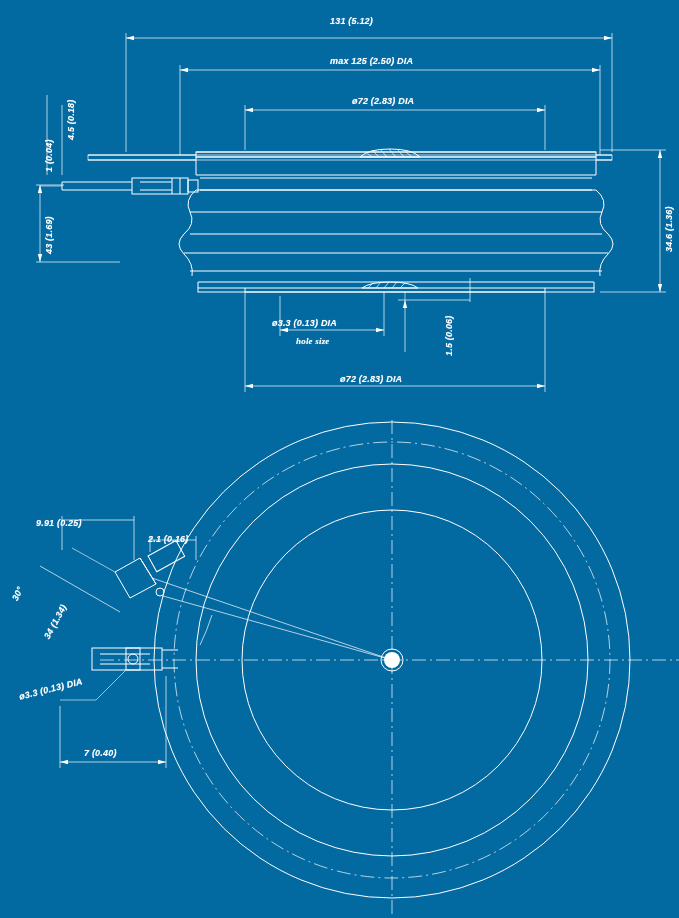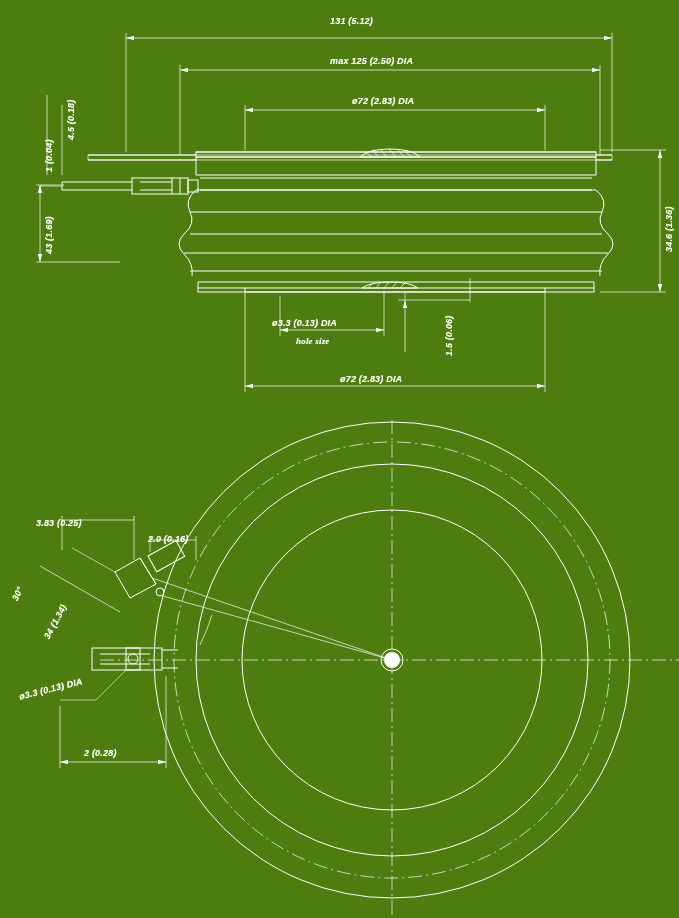--- a/index.html
+++ b/index.html
@@ -4,21 +4,21 @@
 <style>
   html, body {
     margin: 0;
     padding: 0;
     background: #ffffff;
   }
   #sheet {
     position: relative;
     width: 679px;
     height: 918px;
-    background: #4d7c0f;
+    background: #0369a1;
     overflow: hidden;
     font-family: "Liberation Sans", sans-serif;
   }
   #sheet svg {
     position: absolute;
     left: 0;
     top: 0;
     width: 679px;
     height: 918px;
     display: block;
@@ -274,25 +274,25 @@
   <div class="dimtext" style="left:664px; top:252px; transform:rotate(-90deg);">34.6 (1.36)</div>
 
   <div class="dimtext" style="left:272px; top:318px;">ø3.3 (0.13) DIA</div>
 
   <div class="dimtext" style="left:296px; top:336px;font-family:Liberation Serif, serif;">hole size</div>
 
   <div class="dimtext" style="left:444px; top:356px; transform:rotate(-90deg);">1.5 (0.06)</div>
 
   <div class="dimtext" style="left:340px; top:374px;">ø72 (2.83) DIA</div>
 
-  <div class="dimtext" style="left:36px; top:518px;">3.83 (0.25)</div>
-
-  <div class="dimtext" style="left:148px; top:534px;">2.0 (0.16)</div>
+  <div class="dimtext" style="left:36px; top:518px;">9.91 (0.25)</div>
+
+  <div class="dimtext" style="left:148px; top:534px;">2.1 (0.16)</div>
 
   <div class="dimtext" style="left:10px; top:598px; transform:rotate(-65deg);">30°</div>
 
   <div class="dimtext" style="left:42px; top:636px; transform:rotate(-62deg);">34 (1.34)</div>
 
   <div class="dimtext" style="left:18px; top:692px; transform:rotate(-14deg);">ø3.3 (0.13) DIA</div>
 
-  <div class="dimtext" style="left:84px; top:748px;">2 (0.28)</div>
+  <div class="dimtext" style="left:84px; top:748px;">7 (0.40)</div>
 
 </div>
 
 </body></html>

